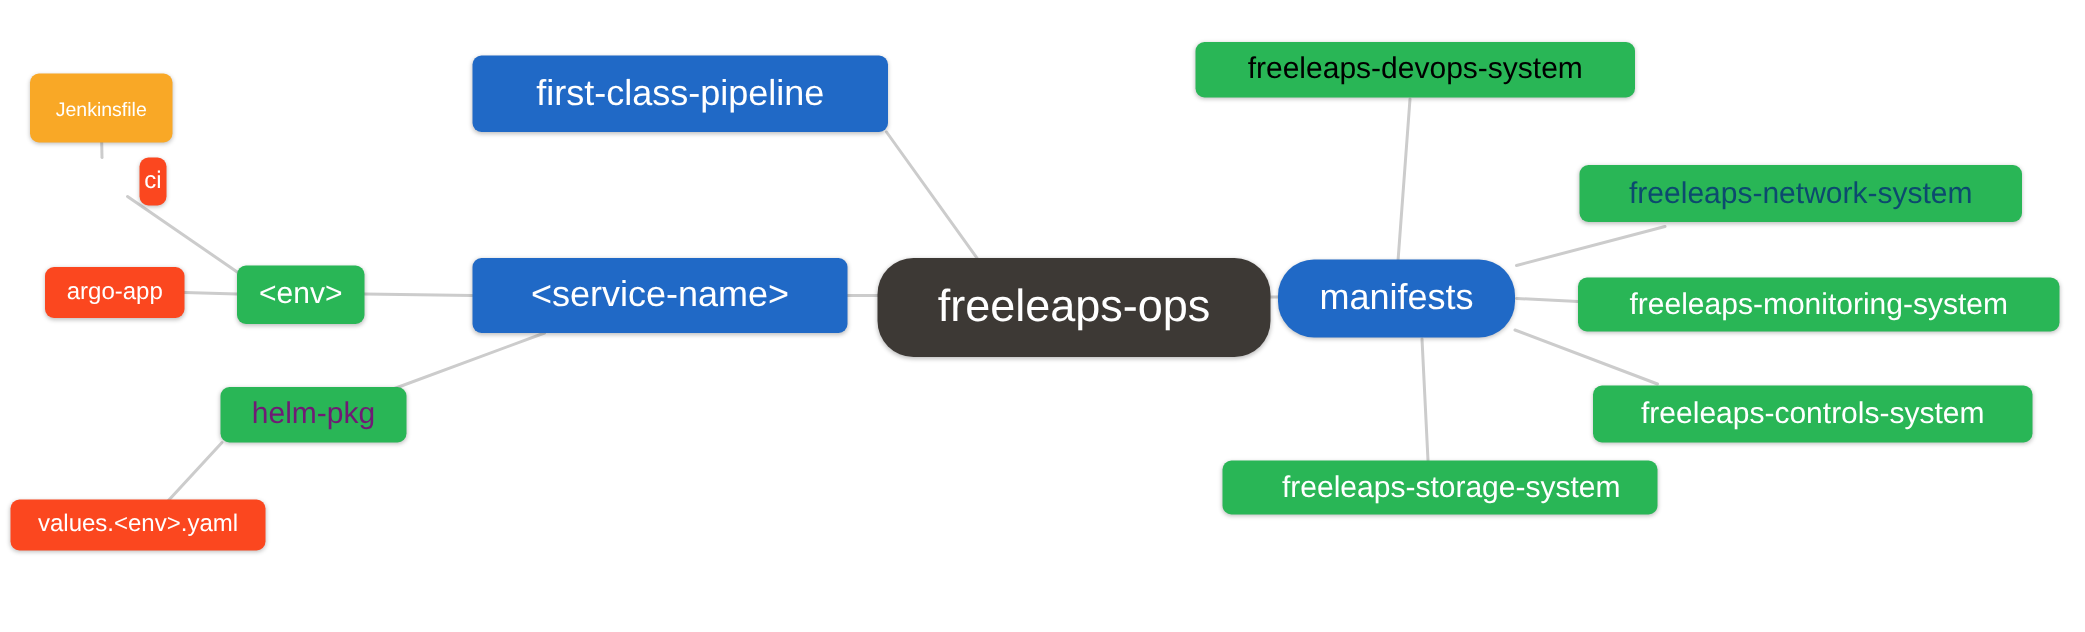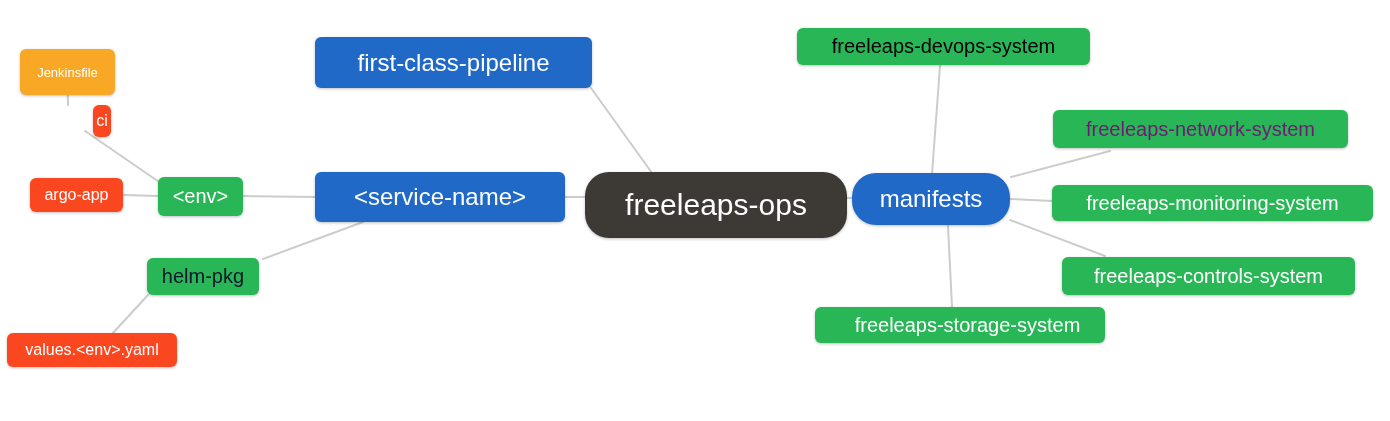--- a/index.html
+++ b/index.html
@@ -48,23 +48,23 @@
       <line x1="1011" y1="177" x2="1110" y2="151" stroke="#cccccc" stroke-width="2" stroke-linecap="round"></line>
       <line x1="1011" y1="199" x2="1052" y2="201" stroke="#cccccc" stroke-width="2" stroke-linecap="round"></line>
       <line x1="1010" y1="220" x2="1105" y2="256" stroke="#cccccc" stroke-width="2" stroke-linecap="round"></line>
       <line x1="948" y1="226" x2="952" y2="307" stroke="#cccccc" stroke-width="2" stroke-linecap="round"></line>
     </svg>
 <div class="node" style="left: 585px; top: 172px; width: 262px; height: 66px; font-size: 30px; background: rgb(61, 57, 53); color: rgb(255, 255, 255); border-radius: 24px;">freeleaps-ops</div>
     <div class="node" style="left: 315px; top: 37px; width: 277px; height: 51px; font-size: 24px; background: rgb(32, 105, 198); color: rgb(255, 255, 255);">first-class-pipeline</div>
     <div class="node" style="left: 315px; top: 172px; width: 250px; height: 50px; font-size: 24px; background: rgb(32, 105, 198); color: rgb(255, 255, 255);">&lt;service-name&gt;</div>
     <div class="node" style="left: 852px; top: 173px; width: 158px; height: 52px; font-size: 24px; background: rgb(32, 105, 198); color: rgb(255, 255, 255); border-radius: 24px;">manifests</div>
     <div class="node" style="left: 158px; top: 177px; width: 85px; height: 39px; font-size: 20px; background: rgb(41, 182, 86); color: rgb(255, 255, 255);">&lt;env&gt;</div>
-    <div class="node" style="left: 147px; top: 258px; width: 112px; height: 37px; font-size: 20px; background: rgb(41, 182, 86); color: #0f172a;">helm-pkg</div>
+    <div class="node" style="left: 147px; top: 258px; width: 124px; height: 37px; font-size: 20px; background: rgb(41, 182, 86); color: #701a75;">helm-pkg</div>
     <div class="node" style="left: 797px; top: 28px; width: 293px; height: 37px; font-size: 20px; background: rgb(41, 182, 86); color: #000000;">freeleaps-devops-system</div>
-    <div class="node" style="left: 1053px; top: 110px; width: 295px; height: 38px; font-size: 20px; background: rgb(41, 182, 86); color: #701a75;">freeleaps-network-system</div>
+    <div class="node" style="left: 1053px; top: 110px; width: 295px; height: 38px; font-size: 20px; background: rgb(41, 182, 86); color: #0c4a6e;">freeleaps-network-system</div>
     <div class="node" style="left: 1052px; top: 185px; width: 321px; height: 36px; font-size: 20px; background: rgb(41, 182, 86); color: rgb(255, 255, 255);">freeleaps-monitoring-system</div>
     <div class="node" style="left: 1062px; top: 257px; width: 293px; height: 38px; font-size: 20px; background: rgb(41, 182, 86); color: rgb(255, 255, 255);">freeleaps-controls-system</div>
     <div class="node" style="left: 815px; top: 307px; width: 290px; height: 36px; font-size: 20px; background: rgb(41, 182, 86); color: rgb(255, 255, 255); padding-left: 15px;">freeleaps-storage-system</div>
     <div class="node" style="left: 52px; top: 105px; width: 18px; height: 32px; font-size: 16px; background: rgb(251, 71, 31); color: rgb(255, 255, 255); margin-left: 41px;">ci</div>
     <div class="node" style="left: 30px; top: 178px; width: 93px; height: 34px; font-size: 16px; background: rgb(251, 71, 31); color: rgb(255, 255, 255);">argo-app</div>
     <div class="node" style="left: 7px; top: 333px; width: 170px; height: 34px; font-size: 16px; background: rgb(251, 71, 31); color: rgb(255, 255, 255);">values.&lt;env&gt;.yaml</div>
     <div class="node" style="left: 20px; top: 18px; width: 95px; height: 46px; font-size: 13px; background: rgb(249, 168, 38); color: rgb(255, 255, 255); margin-top: 31px;">Jenkinsfile</div>
   </div>
 
 </body></html>

